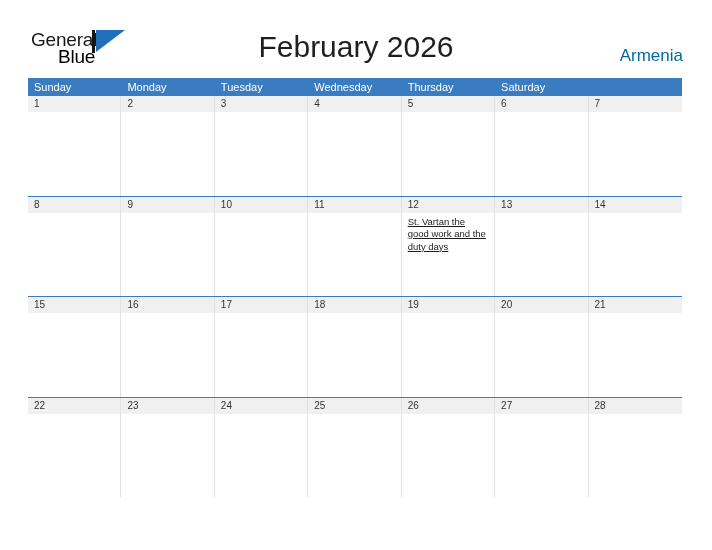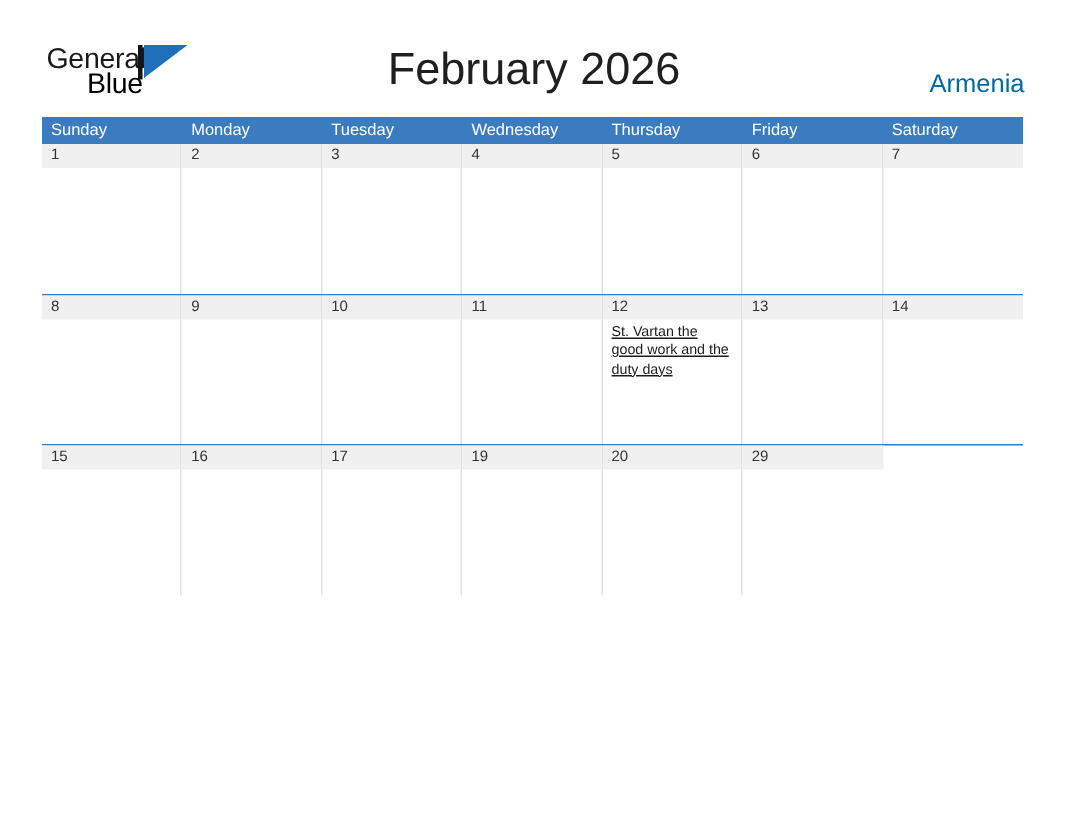--- a/index.html
+++ b/index.html
@@ -187,21 +187,20 @@
   </div>
 
   <div class="calendar">
 
     <div class="weekhead">
       <div class="wh">Sunday</div>
       <div class="wh">Monday</div>
       <div class="wh">Tuesday</div>
       <div class="wh">Wednesday</div>
       <div class="wh">Thursday</div>
-      <div class="wh">Friday</div>
       <div class="wh">Saturday</div>
     </div>
 
     <div id="weeks-container">
         <div class="week first">
           <div class="cells">
             <div class="cell filled">
               <div class="numband">1</div>
             </div>
             <div class="cell filled">
@@ -257,27 +256,55 @@
             <div class="cell filled">
               <div class="numband">15</div>
             </div>
             <div class="cell filled">
               <div class="numband">16</div>
             </div>
             <div class="cell filled">
               <div class="numband">17</div>
             </div>
             <div class="cell filled">
+              <div class="numband">18</div>
+            </div>
+            <div class="cell filled">
               <div class="numband">19</div>
             </div>
             <div class="cell filled">
               <div class="numband">20</div>
             </div>
             <div class="cell filled">
-              <div class="numband">29</div>
+              <div class="numband">21</div>
+            </div>
+          </div>
+        </div>
+        <div class="week">
+          <div class="cells">
+            <div class="cell filled">
+              <div class="numband">22</div>
+            </div>
+            <div class="cell filled">
+              <div class="numband">23</div>
+            </div>
+            <div class="cell filled">
+              <div class="numband">24</div>
+            </div>
+            <div class="cell filled">
+              <div class="numband">25</div>
+            </div>
+            <div class="cell filled">
+              <div class="numband">26</div>
+            </div>
+            <div class="cell filled">
+              <div class="numband">27</div>
+            </div>
+            <div class="cell filled">
+              <div class="numband">28</div>
             </div>
           </div>
         </div>
       </div>
 
   </div>
 
 </div>
 
 </body></html>

